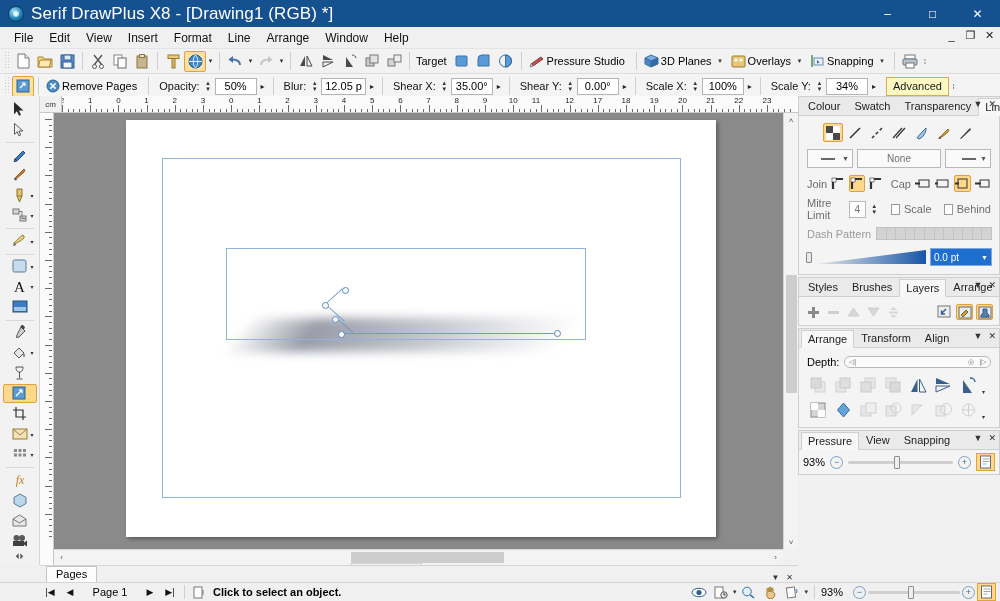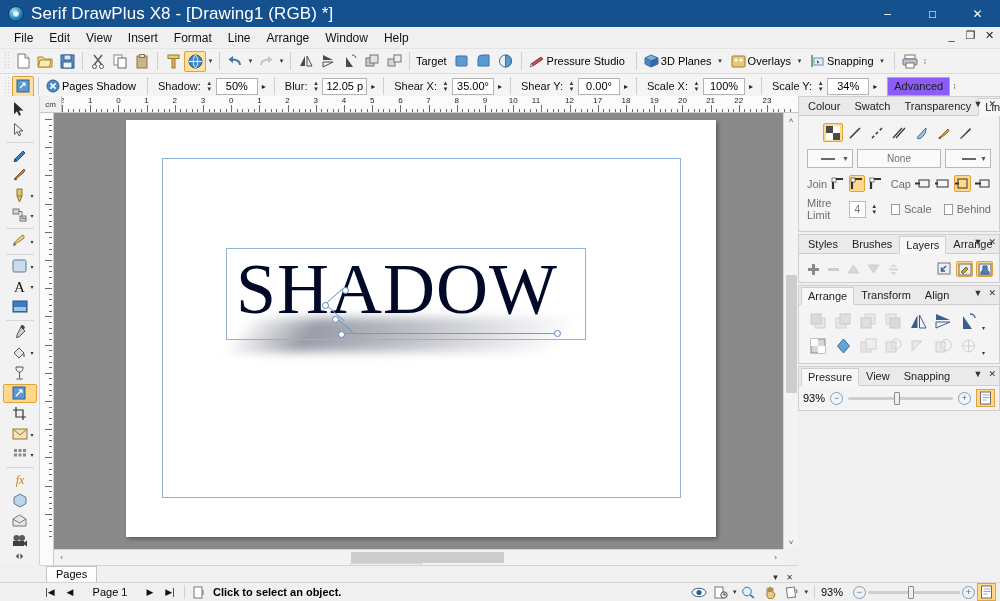--- a/index.html
+++ b/index.html
@@ -73,21 +73,21 @@
     width:9px; height:16px; margin-left:1px; margin-right:2px;
   }
   .spin i { font-style:normal; font-size:6px; line-height:6px; text-align:center; color:#333; }
   .opt-field {
     height:17px; min-width:42px; background:#fff; border:1px solid #b4b4b4;
     display:flex; align-items:center; justify-content:center;
     font-size:11px; padding:0 3px;
   }
   .opt-more { font-size:8px; color:#222; padding:0 4px; }
   .adv-btn {
-    background:#8b5cf6; border:1px solid #e3a74b; height:19px;
+    background:#fef9c3; border:1px solid #e3a74b; height:19px;
     display:flex; align-items:center; padding:0 6px; font-size:11px; color:#1a1a1a;
   }
 
   
   .leftbar {
     position:absolute; left:0; top:96px; width:40px; bottom:36px;
     background:#f2f2f2; border-right:1px solid #d5d5d5;
     display:flex; flex-direction:column; align-items:center; padding-top:3px;
   }
   .tool {
@@ -487,25 +487,25 @@
           <rect x="1" y="1" width="12" height="12" fill="#5b9bd5" stroke="#2f5e93"></rect>
           <path d="M4 9l5-5M9 4H6M9 4v3" stroke="#fff" fill="none" stroke-width="1.2"></path>
         </svg>
     </div>
     <div class="tb-sep"></div>
     <div class="tb-txtbtn">
       <svg width="14" height="14" viewBox="0 0 14 14">
           <circle cx="7" cy="7" r="6" fill="#4a8ec9" stroke="#2f5e93"></circle>
           <path d="M4.4 4.4l5.2 5.2M9.6 4.4L4.4 9.6" stroke="#fff" stroke-width="1.5"></path>
         </svg>
-      <span class="tb-label">Pages Shadow</span>
+      <span class="tb-label">Remove Pages</span>
     </div>
     <div class="tb-sep"></div>
 
-    <span class="opt-label">Shadow:</span>
+    <span class="opt-label">Opacity:</span>
     <div class="spin">
         <i>▲</i>
         <i>▼</i>
       </div>
     <div class="opt-field">50%</div>
     <div class="opt-more">▸</div>
     <div class="tb-sep"></div>
 
     <span class="opt-label">Blur:</span>
     <div class="spin">
@@ -937,21 +937,20 @@
       <div class="vtick min" style="top: 406.44px;"></div>
       <div class="vtick min" style="top: 412.08px;"></div>
       <div class="vtick min" style="top: 417.72px;"></div>
       <div class="vtick min" style="top: 423.36px;"></div>
     </div>
 
   <div class="canvas-area">
     <div class="page">
       <div class="page-margin"></div>
       <div class="shadow-smear"></div>
-      <div class="shadow-text">SHADOW</div>
       <div class="sel-box"></div>
 
       <div class="ctrl-line" style="left:214px; top:213px; width:218px;"></div>
       <div class="ctrl-line" style="left:200px; top:183px; width:22px; transform:rotate(-42deg);"></div>
       <div class="ctrl-line" style="left:202px; top:186px; width:22px; transform:rotate(42deg);"></div>
       <div class="ctrl-line" style="left:213px; top:200px; width:18px; transform:rotate(40deg);"></div>
       <div class="ctrl-node" style="left:216px; top:167px;"></div>
       <div class="ctrl-node" style="left:196px; top:182px;"></div>
       <div class="ctrl-node" style="left:206px; top:196px;"></div>
       <div class="ctrl-node" style="left:212px; top:211px;"></div>
@@ -1108,21 +1107,48 @@
               <i>▼</i>
             </div>
           <span style="width:5px"></span>
           <div class="chk"></div>
           <span>Scale</span>
           <span style="width:6px"></span>
           <div class="chk"></div>
           <span>Behind</span>
         </div>
 
-
+        <div class="dashrow">
+          <span>Dash Pattern</span>
+          <div class="dashcells">
+            <span></span>
+              <span></span>
+              <span></span>
+              <span></span>
+              <span></span>
+              <span></span>
+            <span></span>
+              <span></span>
+              <span></span>
+              <span></span>
+              <span></span>
+              <span></span>
+          </div>
+        </div>
+
+        <div class="widthrow">
+          <div class="slider-knob"></div>
+          <div class="wedge">
+              <div class="tri"></div>
+            </div>
+          <div class="ptbox">
+            <span>0.0 pt</span>
+            <span class="cv">▼</span>
+          </div>
+        </div>
       </div>
     </div>
 
     <div class="panel" style="margin-top:2px;">
       <div class="ptabs">
         <div class="ptab">Styles</div>
         <div class="ptab">Brushes</div>
         <div class="ptab sel">Layers</div>
         <div class="ptab">Arrange</div>
         <div class="ptab-ctrl">
@@ -1186,20 +1212,28 @@
       <div class="ptabs">
         <div class="ptab sel">Arrange</div>
         <div class="ptab">Transform</div>
         <div class="ptab">Align</div>
         <div class="ptab-ctrl">
           <span>▼</span>
           <span>✕</span>
         </div>
       </div>
       <div class="pbody">
+        <div class="depthrow">
+          <span>Depth:</span>
+          <div class="depth-track">
+            <span class="depth-end" style="left:1px;">◁|</span>
+            <span class="depth-end" style="right:13px;">◎</span>
+            <span class="depth-end" style="right:1px;">|▷</span>
+          </div>
+        </div>
         <div class="arrange-grid">
           <div class="ag-btn dim">
             <svg width="19" height="18" viewBox="0 0 19 18">
                 <rect x="6" y="6" width="10" height="10" fill="#cfcfcf" stroke="#8a8a8a"></rect>
                 <rect x="2" y="2" width="10" height="10" fill="#a8a8a8" stroke="#777"></rect>
               </svg>
           </div>
           <div class="ag-btn dim">
             <svg width="19" height="18" viewBox="0 0 19 18">
                 <rect x="2" y="6" width="10" height="10" fill="#cfcfcf" stroke="#8a8a8a"></rect>

